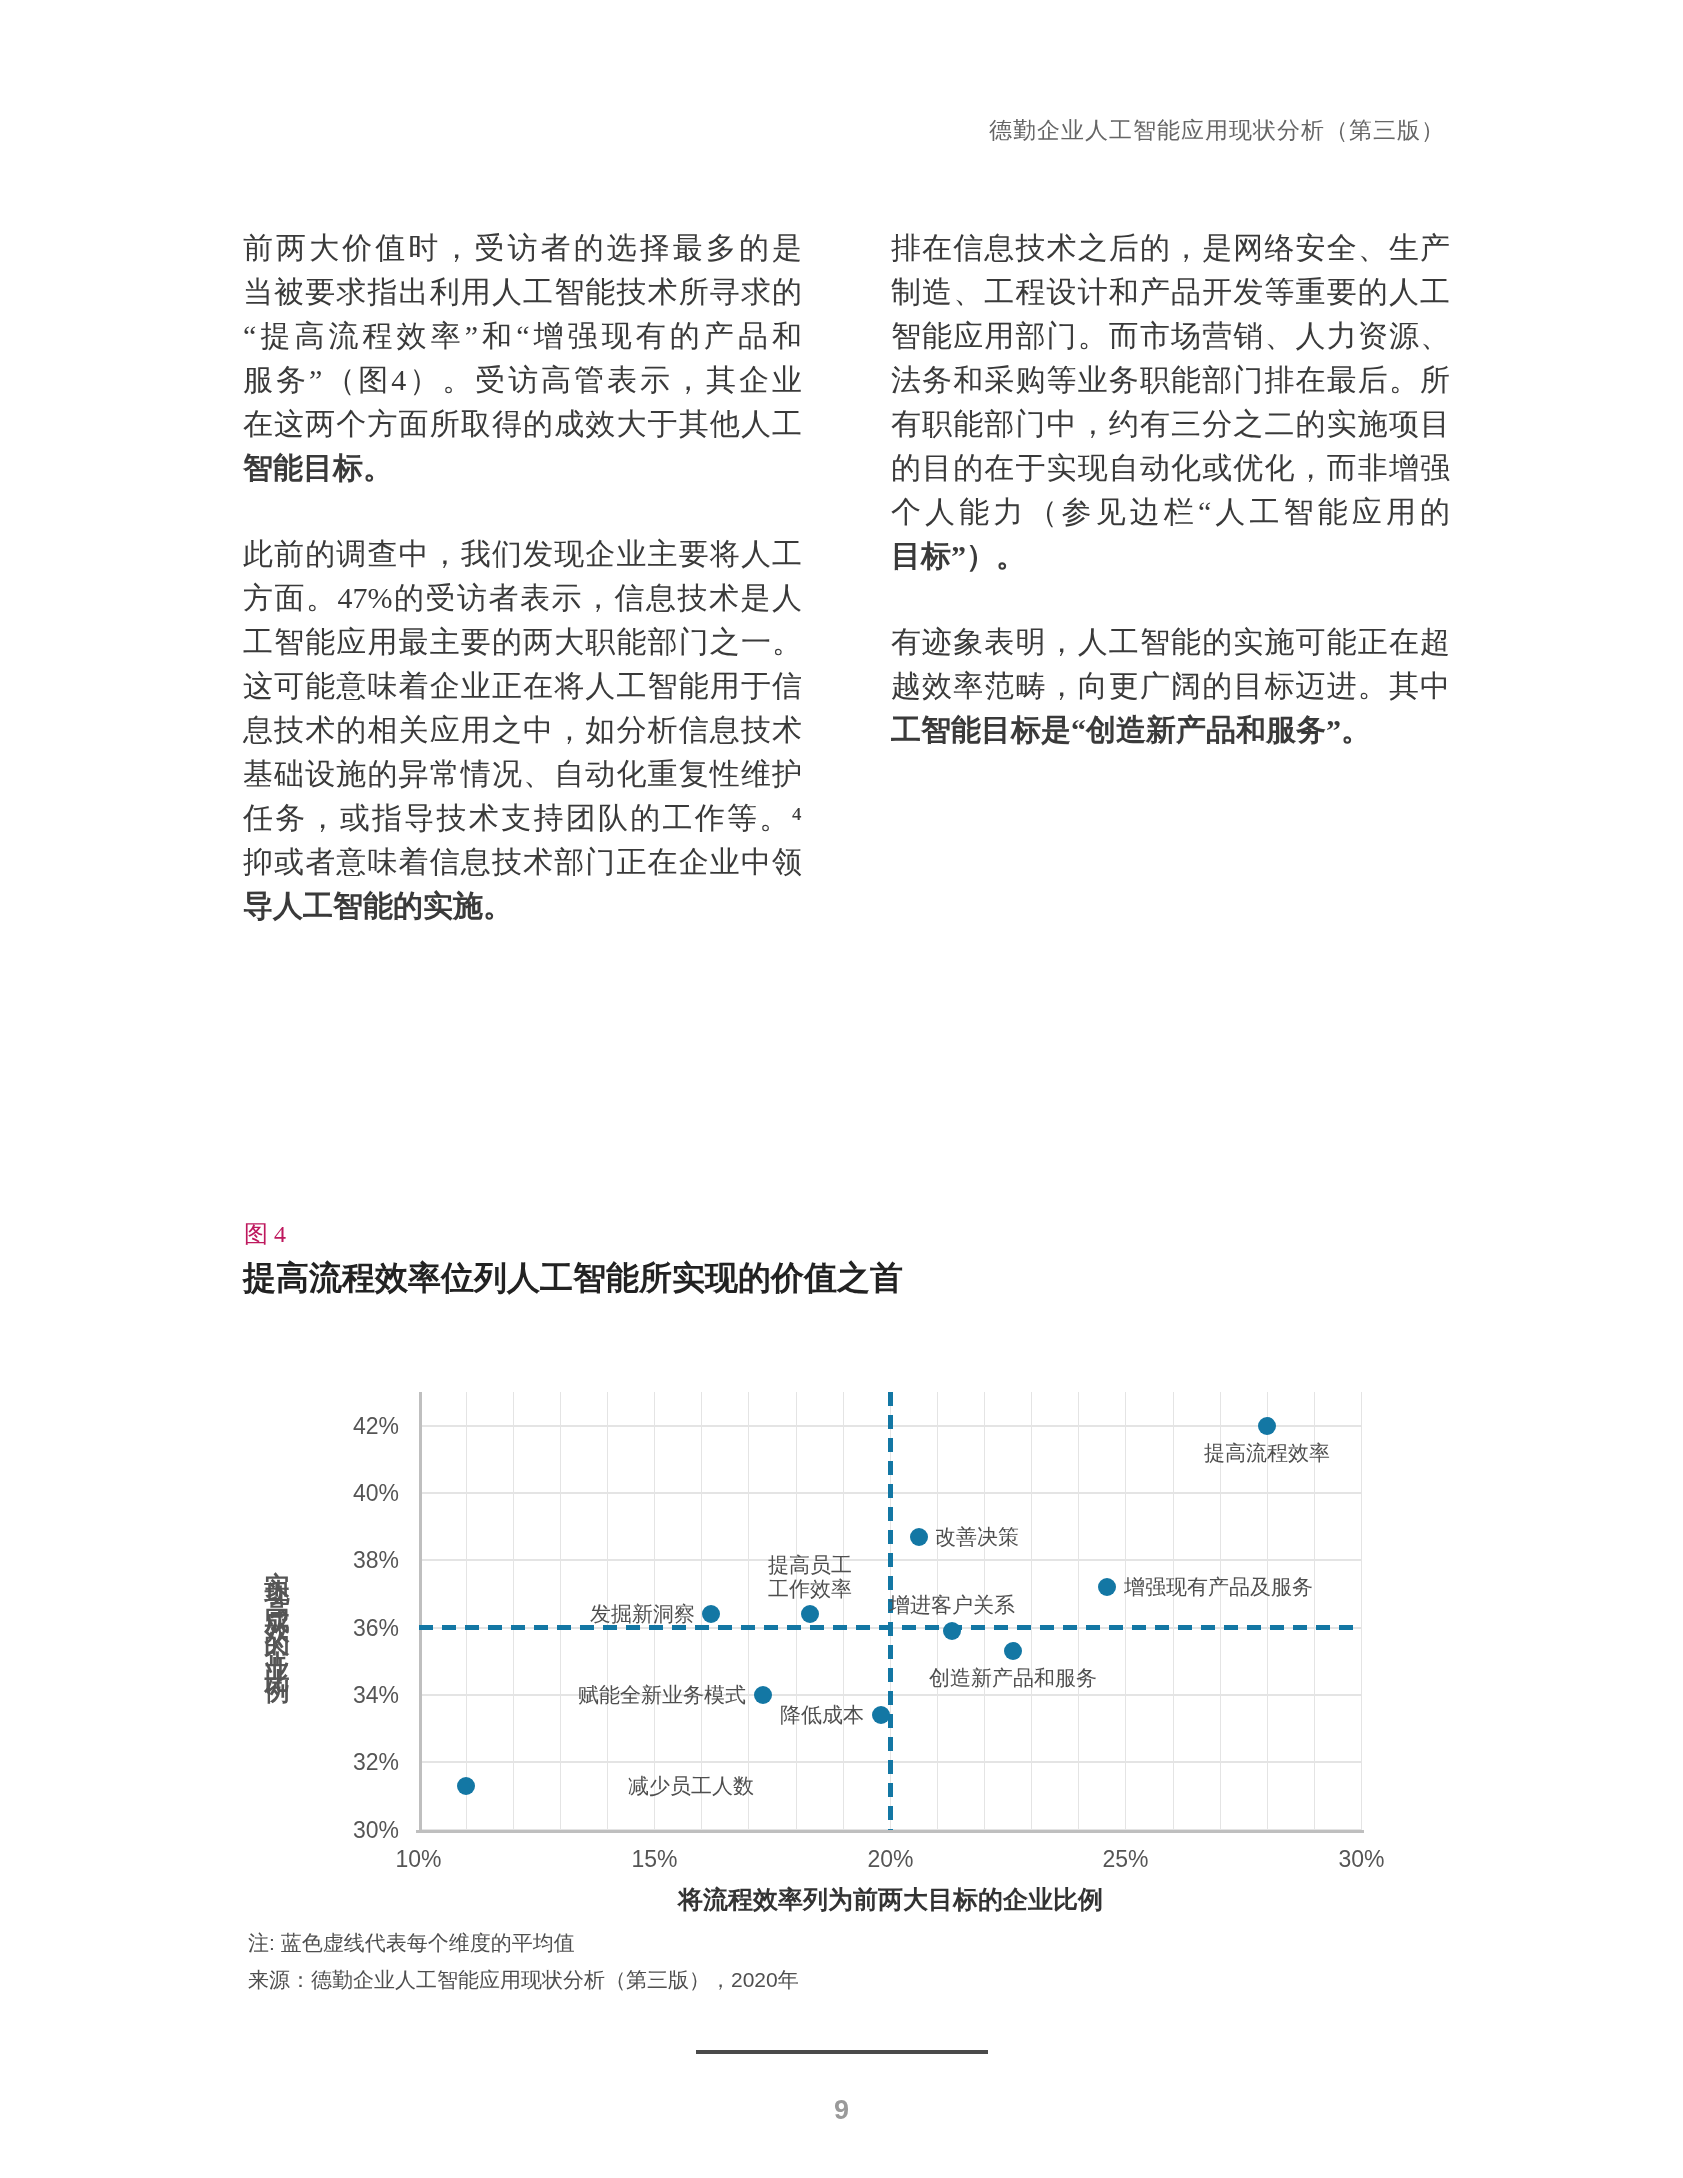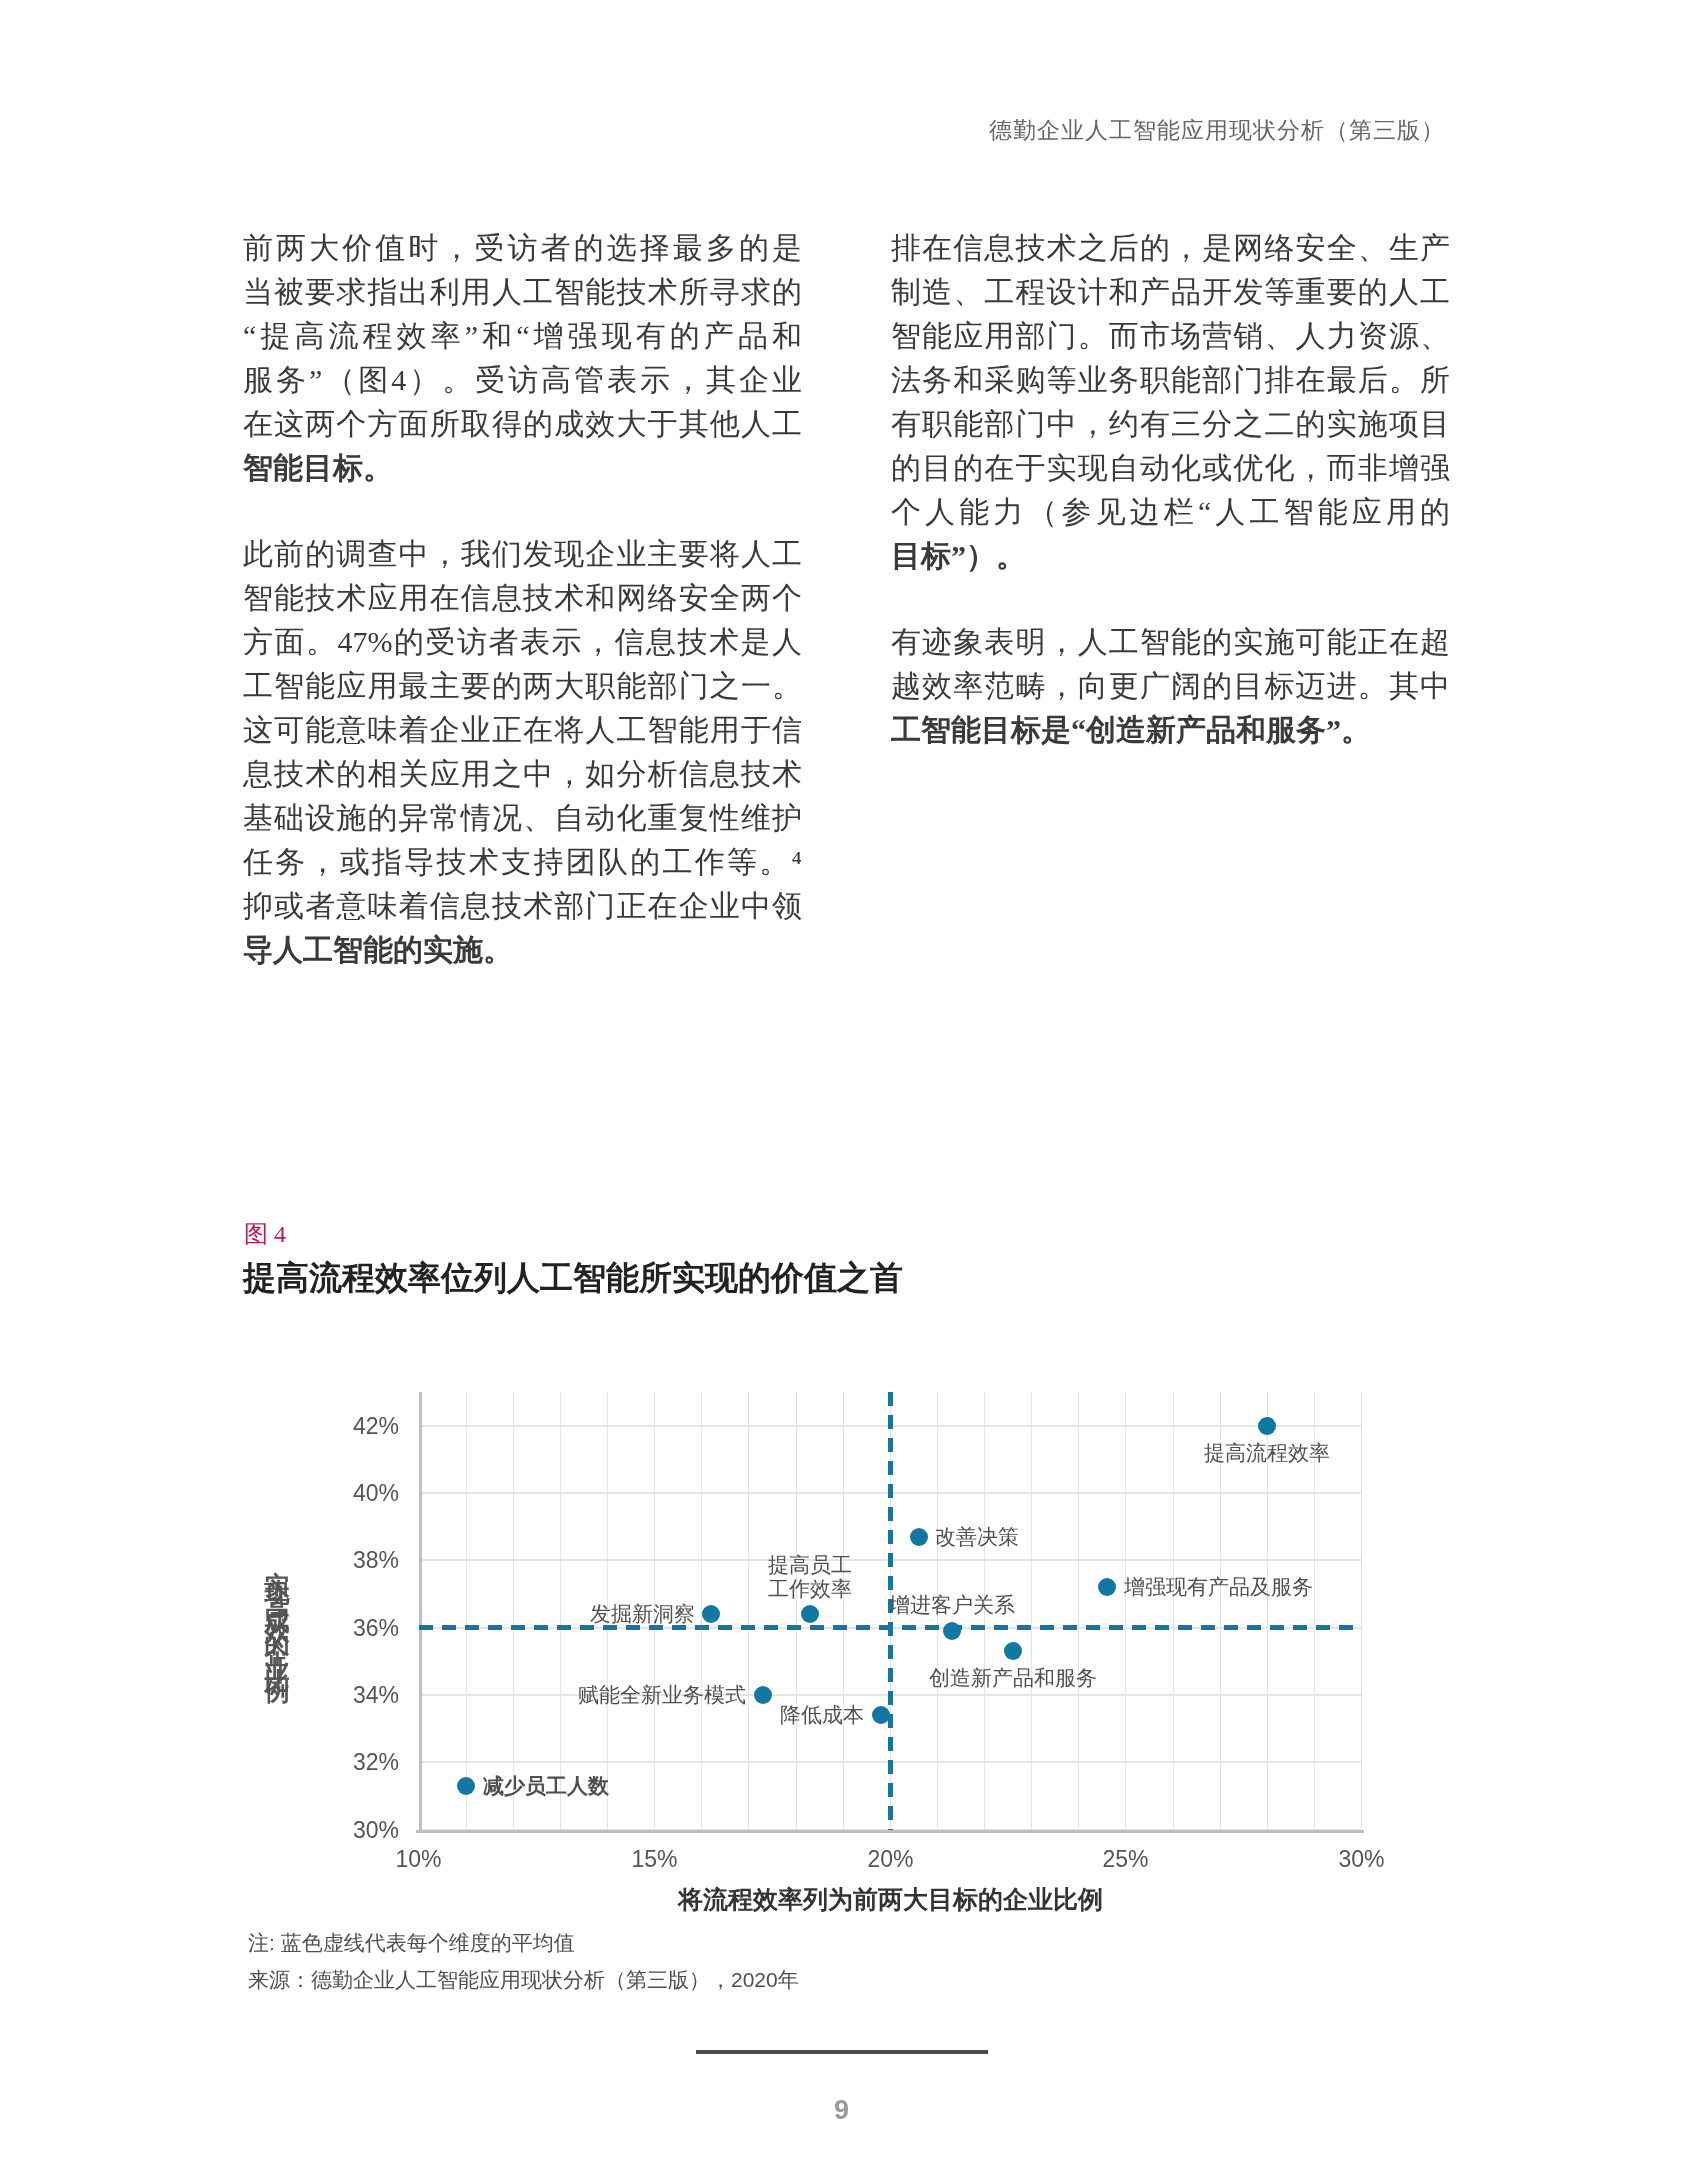--- a/index.html
+++ b/index.html
@@ -54,21 +54,20 @@
       <div class="para">
         <div class="tline">前两大价值时，受访者的选择最多的是</div>
         <div class="tline">当被要求指出利用人工智能技术所寻求的</div>
         <div class="tline">“提高流程效率”和“增强现有的产品和</div>
         <div class="tline">服务”（图4）。受访高管表示，其企业</div>
         <div class="tline">在这两个方面所取得的成效大于其他人工</div>
         <div class="tline last">智能目标。</div>
       </div>
       <div class="para">
         <div class="tline">此前的调查中，我们发现企业主要将人工</div>
-        <div class="tline">智能技术应用在信息技术和网络安全两个</div>
         <div class="tline">方面。47%的受访者表示，信息技术是人</div>
         <div class="tline">工智能应用最主要的两大职能部门之一。</div>
         <div class="tline">这可能意味着企业正在将人工智能用于信</div>
         <div class="tline">息技术的相关应用之中，如分析信息技术</div>
         <div class="tline">基础设施的异常情况、自动化重复性维护</div>
         <div class="tline">任务，或指导技术支持团队的工作等。⁴</div>
         <div class="tline">抑或者意味着信息技术部门正在企业中领</div>
         <div class="tline last">导人工智能的实施。</div>
       </div>
     </div>
@@ -153,21 +152,21 @@
         <div class="pt-label" style="left: -140px; top: 210px; width: 416px; text-align: right;">发掘新洞察</div>
         <div class="dot" style="left: 524px; top: 230px; background: rgb(19, 119, 164);"></div>
         <div class="pt-label" style="left: 325px; top: 201px; width: 416px; text-align: center;">增进客户关系</div>
         <div class="dot" style="left: 585px; top: 250px; background: rgb(19, 119, 164);"></div>
         <div class="pt-label" style="left: 386px; top: 274px; width: 416px; text-align: center;">创造新产品和服务</div>
         <div class="dot" style="left: 335px; top: 294px; background: rgb(19, 119, 164);"></div>
         <div class="pt-label" style="left: -89px; top: 291px; width: 416px; text-align: right;">赋能全新业务模式</div>
         <div class="dot" style="left: 453px; top: 314px; background: rgb(19, 119, 164);"></div>
         <div class="pt-label" style="left: 29px; top: 311px; width: 416px; text-align: right;">降低成本</div>
         <div class="dot" style="left: 38px; top: 385px; background: rgb(19, 119, 164);"></div>
-        <div class="pt-label" style="left: 64px; top: 382px; width: 416px; text-align: left; font-weight: bold;">减少员工人数</div>
+        <div class="pt-label" style="left: 64px; top: 382px; width: 416px; text-align: center;">减少员工人数</div>
       </div>
     <div class="x-axis-title">将流程效率列为前两大目标的企业比例</div>
   </div>
 
   <div class="note-line" style="top:1901px">注: 蓝色虚线代表每个维度的平均值</div>
   <div class="note-line" style="top:1938px">来源：德勤企业人工智能应用现状分析（第三版），2020年</div>
 
   <div class="footer-rule"></div>
   <div class="page-number">9</div>
 </div>

